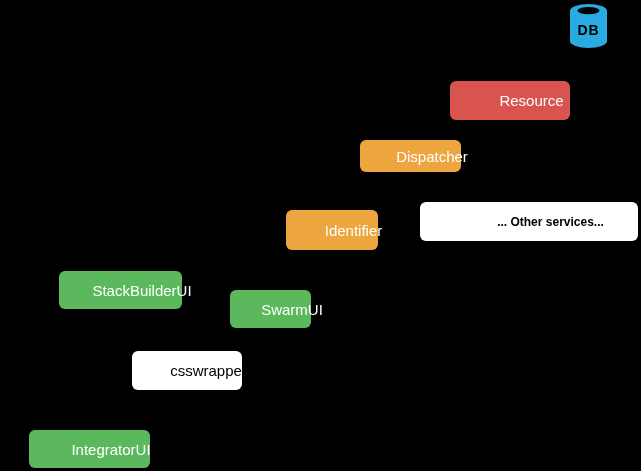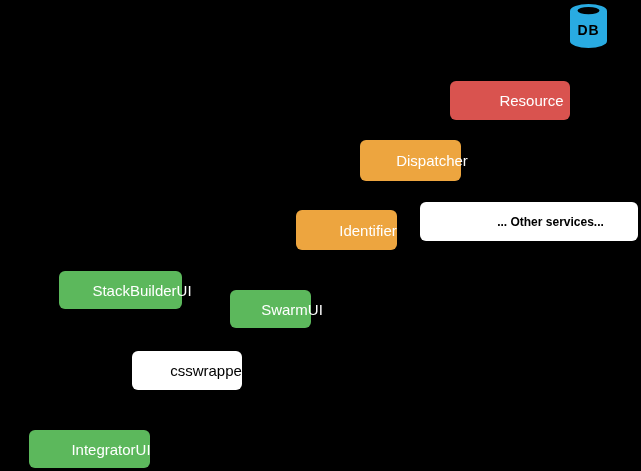--- a/index.html
+++ b/index.html
@@ -25,22 +25,22 @@
     white-space: nowrap;
     box-sizing: border-box;
     padding-left: 43px;
   }
   .node.red    { background: #d9534f; color: #ffffff; }
   .node.orange { background: #eda53f; color: #ffffff; }
   .node.green  { background: #5cb85c; color: #ffffff; }
   .node.white  { background: #ffffff; color: #000000; }
 
   #node-resource       { left: 450px; top: 81px;  width: 120px; height: 39px; }
-  #node-dispatcher     { left: 360px; top: 140px; width: 101px; height: 41px; }
-  #node-identifier     { left: 296px; top: 210px; width: 101px; height: 40px; }
+  #node-dispatcher     { left: 360px; top: 140px; width: 101px; height: 32px; }
+  #node-identifier     { left: 286px; top: 210px; width: 92px; height: 40px; }
   #node-other-services { left: 420px; top: 202px; width: 218px; height: 39px; font-size: 12px; font-weight: bold; }
   #node-stackbuilderui { left: 59px;  top: 271px; width: 123px; height: 38px; }
   #node-swarmui        { left: 230px; top: 290px; width: 81px;  height: 38px; }
   #node-csswrapper     { left: 120px; top: 351px; width: 110px; height: 39px; margin-left: 12px; }
   #node-http-logger    { left: 300px; top: 361px; width: 121px; height: 40px; }
   #node-integratorui   { left: 1px;   top: 430px; width: 121px; height: 38px; margin-left: 28px; }
 
   #db-icon {
     position: absolute;
     left: 567px;

